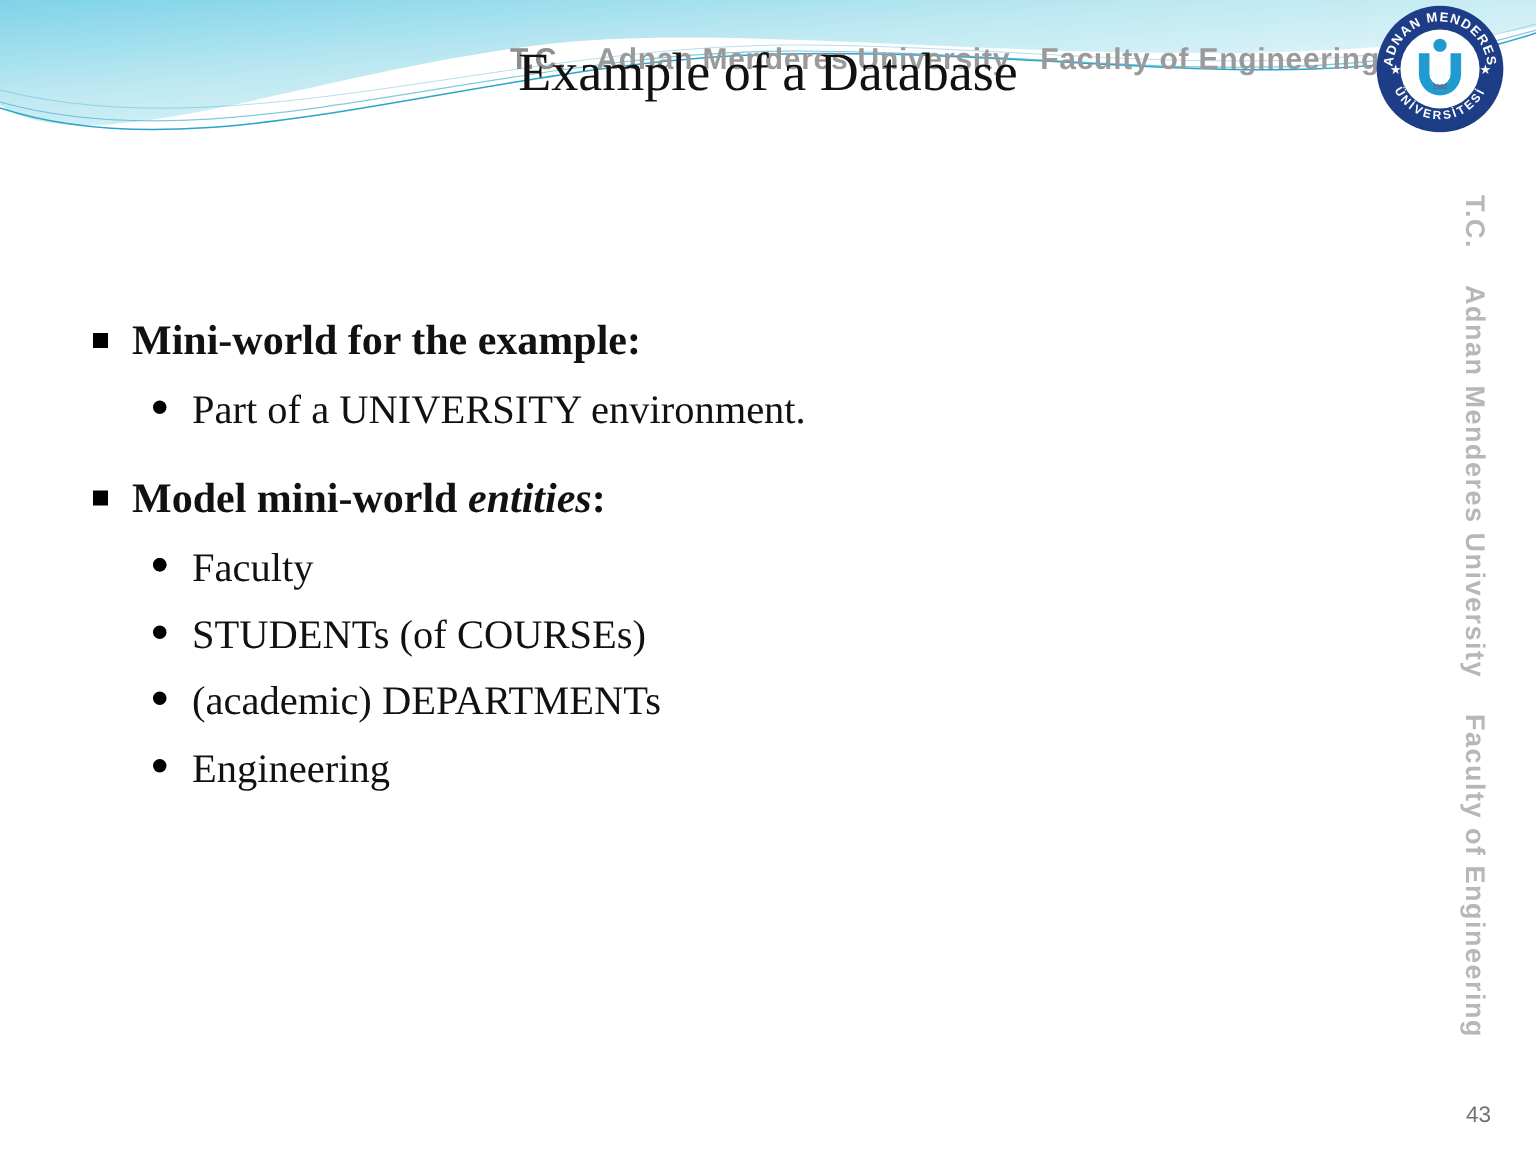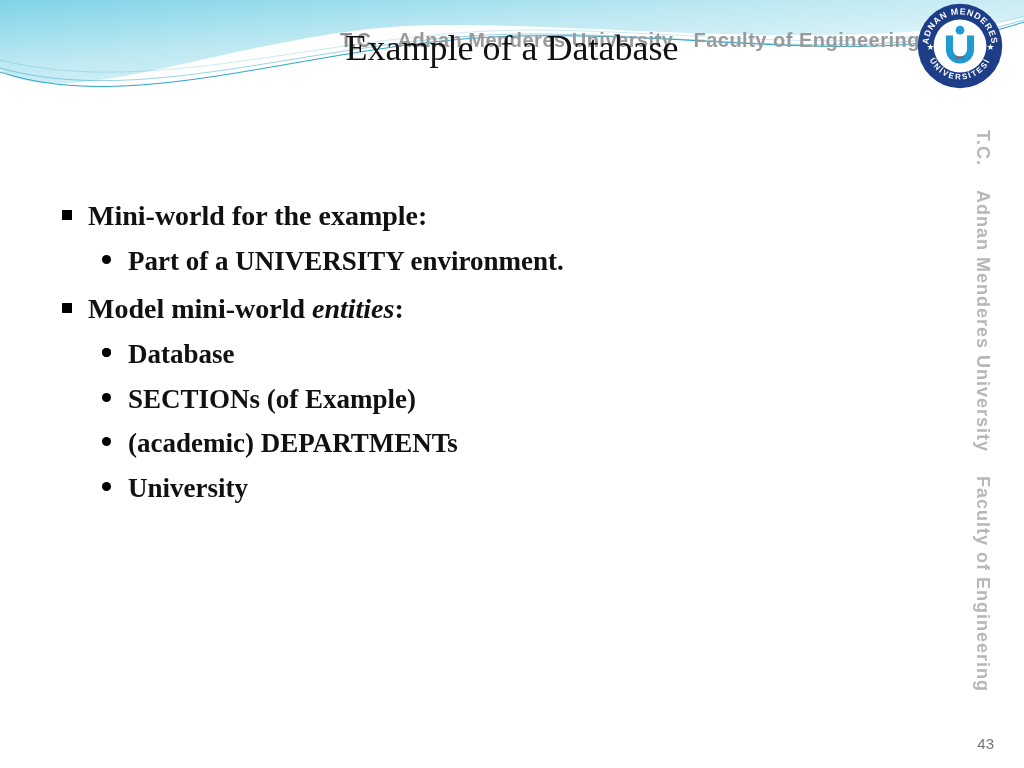--- a/index.html
+++ b/index.html
@@ -88,40 +88,40 @@
     width: 880px;
     font-size: 28px;
     line-height: 1.6;
     color: #111;
   }
 
   .lvl1 {
     position: relative;
     padding-left: 26px;
     font-weight: 700;
-    margin-top: 4px;
+    margin-top: 16px;
   }
   .lvl1 .square {
     position: absolute;
     left: 0;
     top: 16px;
     width: 10px;
     height: 10px;
     background: #000;
   }
   .lvl1 .plain { font-weight: 700; }
   .lvl1 em { }
 
   .lvl2-group {
     margin-left: 40px;
   }
   .lvl2 {
     position: relative;
     padding-left: 26px;
-    font-weight: 700;
+    font-weight: 400;
     font-size: 27px;
     line-height: 1.65;
   }
   .lvl2 .dot {
     position: absolute;
     left: 0;
     top: 16px;
     width: 9px;
     height: 9px;
     border-radius: 50%;
@@ -206,23 +206,23 @@
         <span>Part of a UNIVERSITY environment.</span>
       </div>
     </div>
 
     <div class="lvl1">
       <span class="square"></span>
       <span class="plain">Model mini-world </span><em>entities</em><span class="plain">:</span>
     </div>
     <div class="lvl2-group">
       <div class="lvl2"><span class="dot"></span></div>
-      <div class="lvl2"><span class="dot"></span><span>Database</span></div>
-      <div class="lvl2"><span class="dot"></span><span>SECTIONs (of Example)</span></div>
+      <div class="lvl2"><span class="dot"></span><span>Faculty</span></div>
+      <div class="lvl2"><span class="dot"></span><span>STUDENTs (of COURSEs)</span></div>
       <div class="lvl2"><span class="dot"></span><span>(academic) DEPARTMENTs</span></div>
-      <div class="lvl2"><span class="dot"></span><span>University</span></div>
+      <div class="lvl2"><span class="dot"></span><span>Engineering</span></div>
     </div>
 
   </div>
 
   <div class="pagenum">43</div>
 
 </div>
 
 </body></html>

